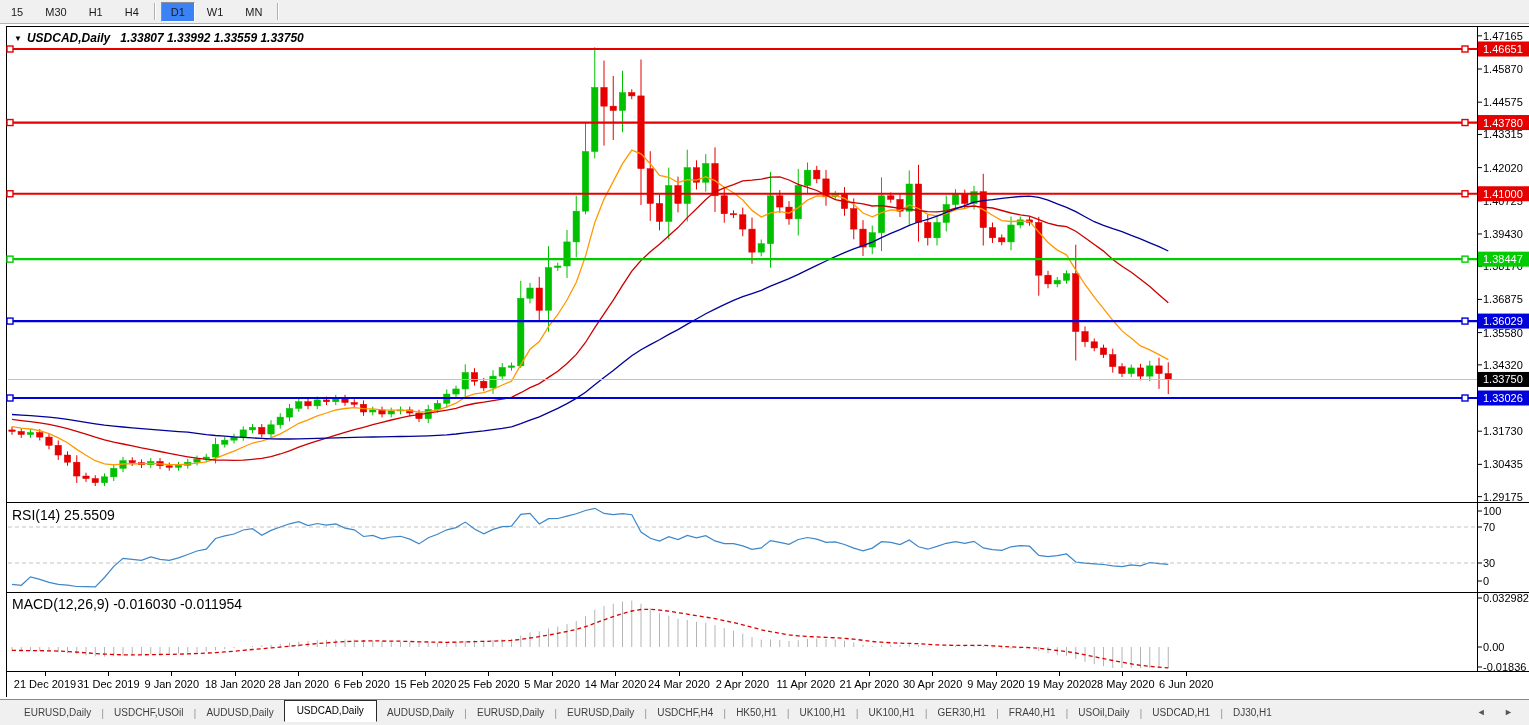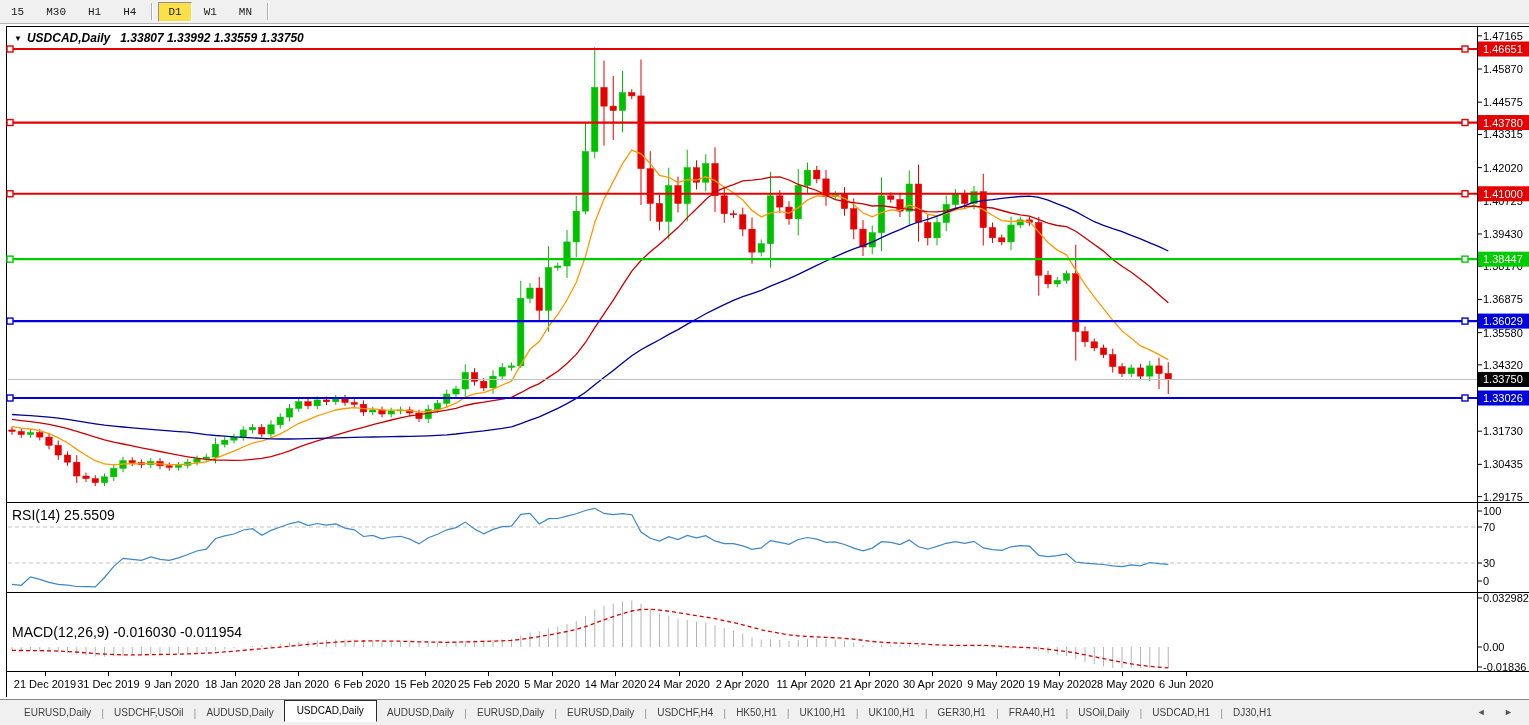--- a/index.html
+++ b/index.html
@@ -1,30 +1,30 @@
 <!DOCTYPE html>
 <html><head>
 <meta charset="utf-8">
 <style>
   html,body{margin:0;padding:0;width:1529px;height:725px;overflow:hidden;background:#fff;
     font-family:"Liberation Sans",sans-serif;-webkit-font-smoothing:none;}
   
   .toolbar{position:absolute;left:0;top:0;width:1529px;height:23px;background:#f0f0f0;
-    border-bottom:1px solid #b3b3b3;display:flex;align-items:center;z-index:5;font-family:Liberation Mono, monospace;}
+    border-bottom:1px solid #b3b3b3;display:flex;align-items:center;z-index:5;}
   .tf-btn{font-size:11px;color:#1a1a1a;padding:3px 9px;margin:0 1px;border:1px solid transparent;
     cursor:default;white-space:nowrap;}
-  .tf-btn.active{border:1px solid;border-color:#8f8f8f #ffffff #ffffff #8f8f8f;background:#fde047;}
+  .tf-btn.active{border:1px solid;border-color:#8f8f8f #ffffff #ffffff #8f8f8f;background:#3b82f6;}
   .tf-sep{width:1px;height:17px;background:#b0b0b0;border-right:1px solid #fff;margin:0 4px;}
   
   .chart-title{position:absolute;left:14px;top:31px;font-size:12px;font-weight:700;color:#000;z-index:4;font-style:italic;}
   .chart-title .marker{font-size:8px;margin-right:5px;position:relative;top:-1px;}
   .chart-title .quotes{margin-left:10px;}
   .ind-label{position:absolute;font-size:14px;color:#000;z-index:4;}
   #rsi-label{left:12px;top:507px;}
-  #macd-label{left:12px;top:596px;margin-top:28px;}
+  #macd-label{left:12px;top:596px;}
   svg#chart-svg{position:absolute;left:0;top:0;z-index:2;}
   
   .tabbar{position:absolute;left:0;bottom:0;width:1529px;height:26px;background:#f0f0f0;
     border-top:1px solid #8a8a8a;display:flex;align-items:center;padding-left:14px;z-index:5;box-sizing:border-box;}
   .tab{font-size:10px;color:#3f3f3f;padding:3px 10px;white-space:nowrap;cursor:default;}
   .tab.active{background:#ffffff;color:#000;border:1px solid #2a2a2a;border-bottom:1px solid #fff;
     padding:4px 12px;position:relative;top:-2px;height:22px;box-sizing:border-box;}
   .tab-sep{color:#9a9a9a;font-size:11px;}
   .tab-scroll{position:absolute;right:8px;top:7px;font-size:9px;color:#555;letter-spacing:8px;}
 </style>

